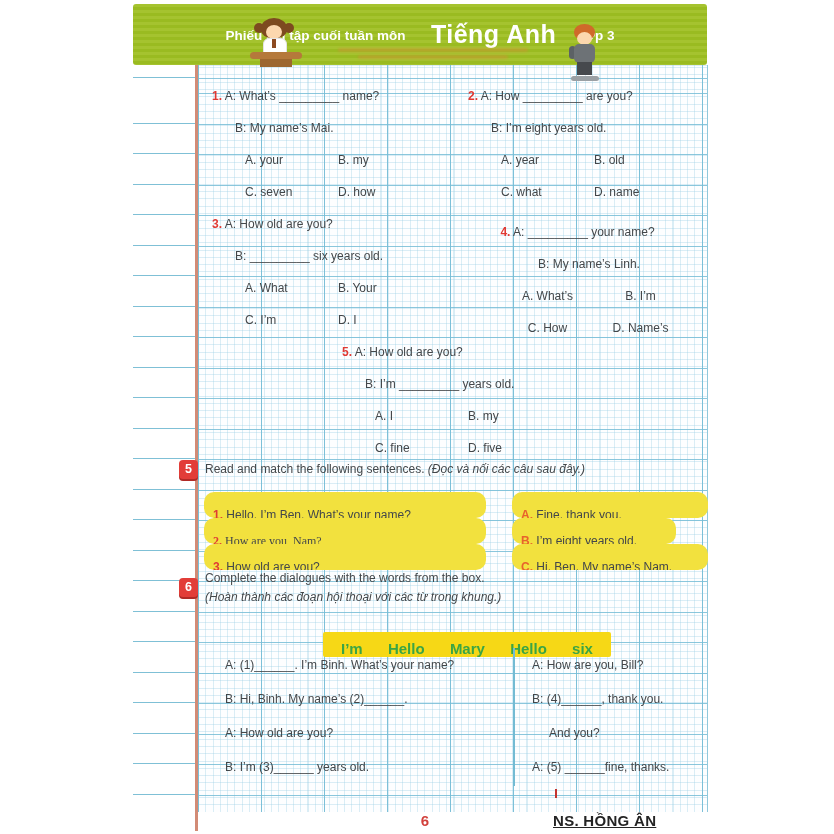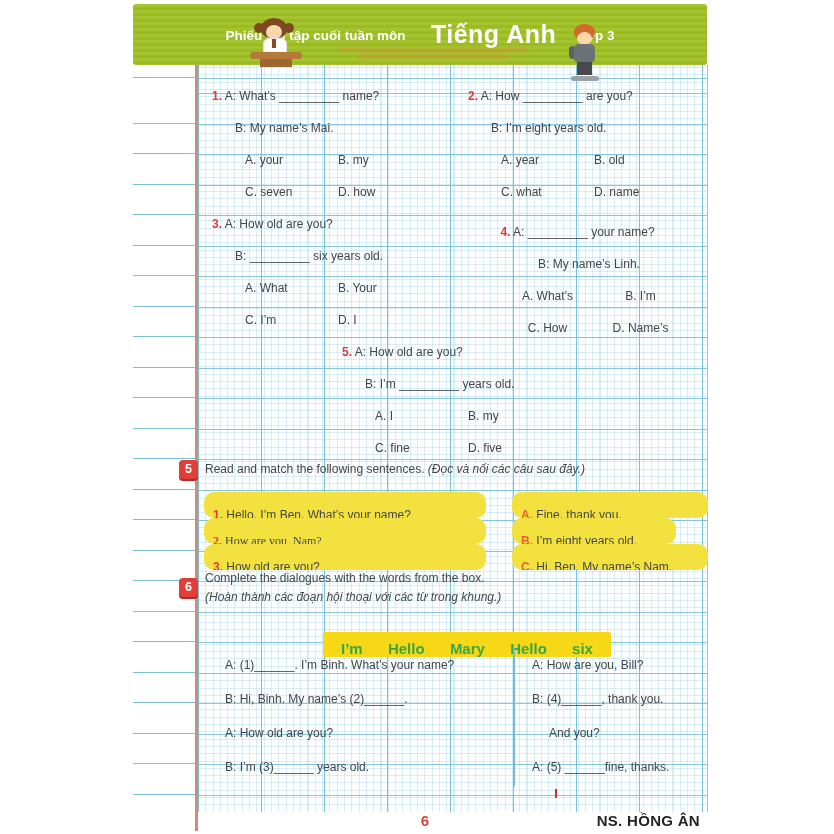--- a/index.html
+++ b/index.html
@@ -195,13 +195,13 @@
 <div class="abs txt dlg" style="left:532px;top:648px;">
   <div class="row">A: How are you, Bill?</div>
   <div class="row">B: (4)______, thank you.</div>
   <div class="row indent">And you?</div>
   <div class="row">A: (5) ______fine, thanks.</div>
 </div>
 
 <div class="abs redtick"></div>
 
 <div class="abs pagenum" style="left:415px;top:812px;width:20px;text-align:center;">6</div>
-<div class="abs credit" style="left:553px;top:812px;width:147px;text-align:right;">NS. HỒNG ÂN</div>
+<div class="abs credit" style="left:553px;top:812px;width:147px;text-align:left;text-decoration:underline;">NS. HỒNG ÂN</div>
 
 </body></html>

